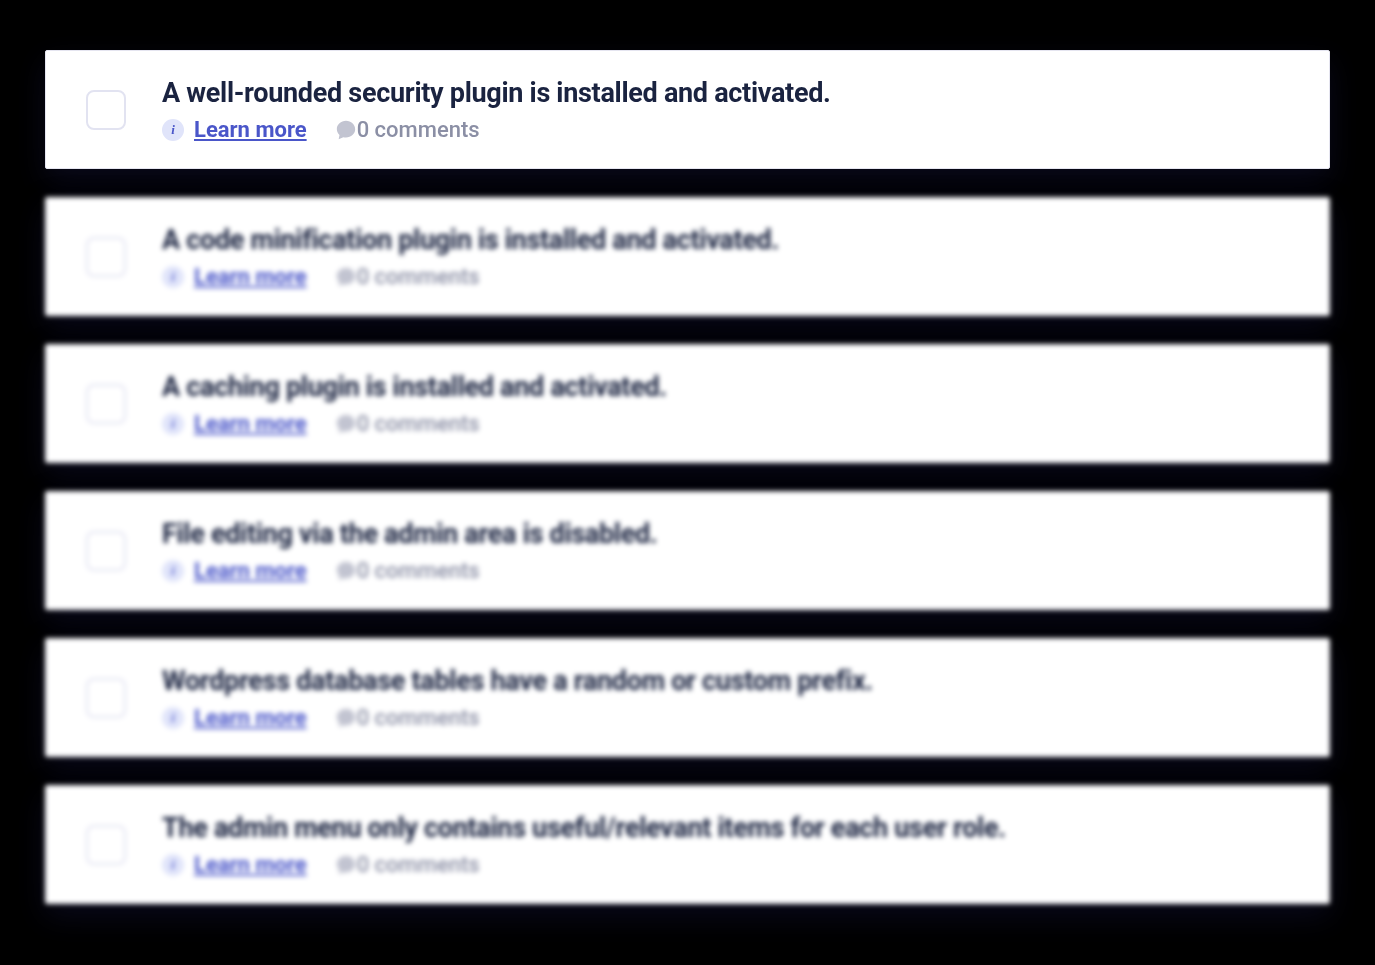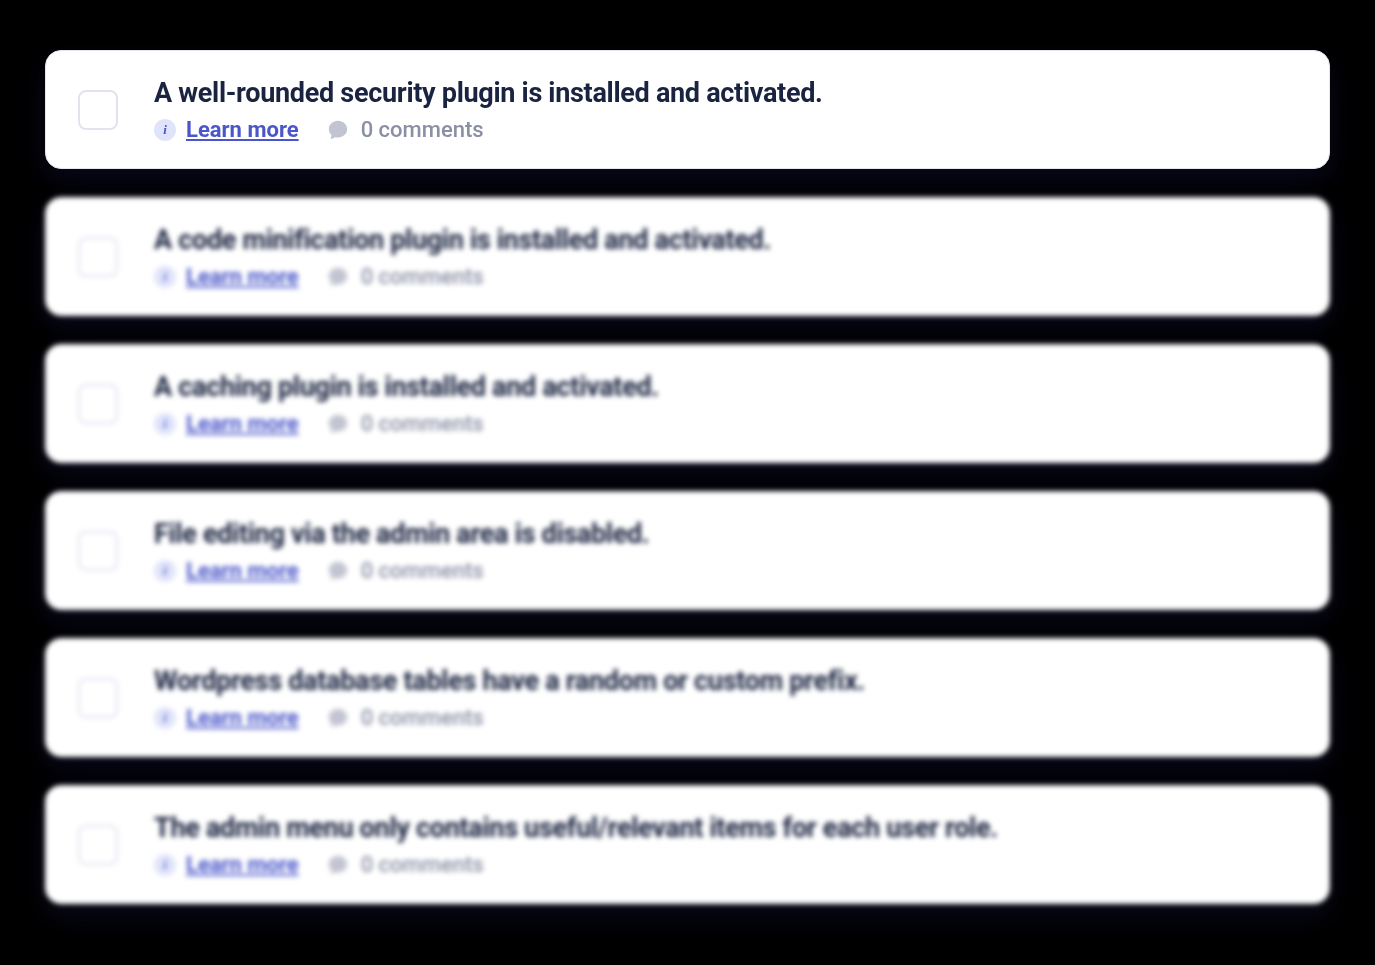--- a/index.html
+++ b/index.html
@@ -14,25 +14,25 @@
       height: 965px;
       padding: 50px 45px;
     }
     .card-list {
       display: flex;
       flex-direction: column;
       gap: 28px;
     }
     .card {
       background: #fff;
-      border-radius: 16px;
+      border-radius: 2px;
       border: 1.5px solid #e5e5f0;
       display: flex;
       align-items: center;
-      padding: 26px 32px;
+      padding: 26px 40px;
       gap: 36px;
       box-shadow: 0 12px 30px rgba(20, 20, 60, 0.45);
     }
     .card.focused {
       border: 1.5px solid #e5e5f0;
     }
     .card.blurred {
       filter: blur(2.5px);
     }
     .checkbox {
@@ -80,21 +80,21 @@
     }
     .learn-more-text {
       color: #4a56c9;
       font-size: 22px;
       font-weight: 700;
       text-decoration: underline;
     }
     .comments {
       display: flex;
       align-items: center;
-      gap: 12px;
+      gap: 0;
     }
     .comment-icon {
       width: 22px;
       height: 22px;
       color: #c2c4d1;
     }
     .comments-text {
       color: #8b8fa5;
       font-size: 22px;
       font-weight: 500;

